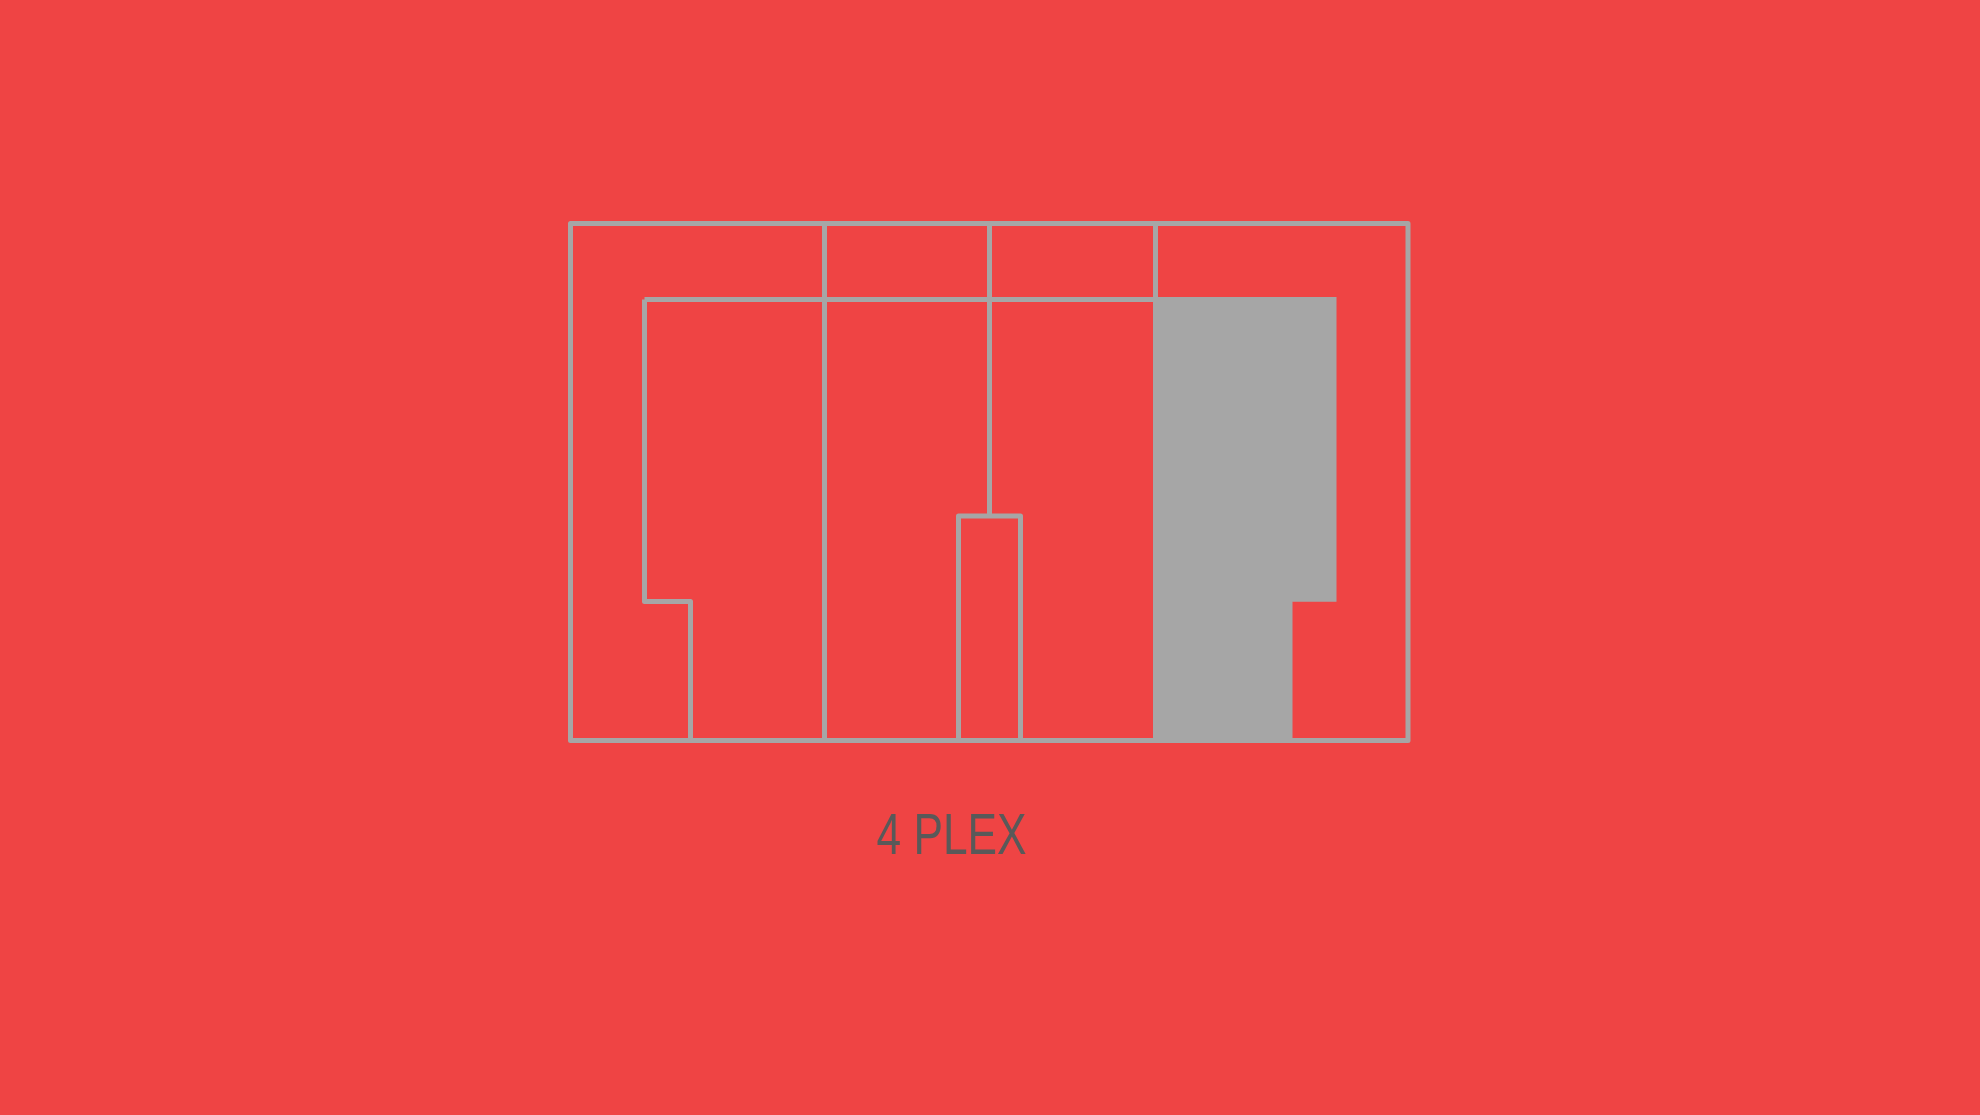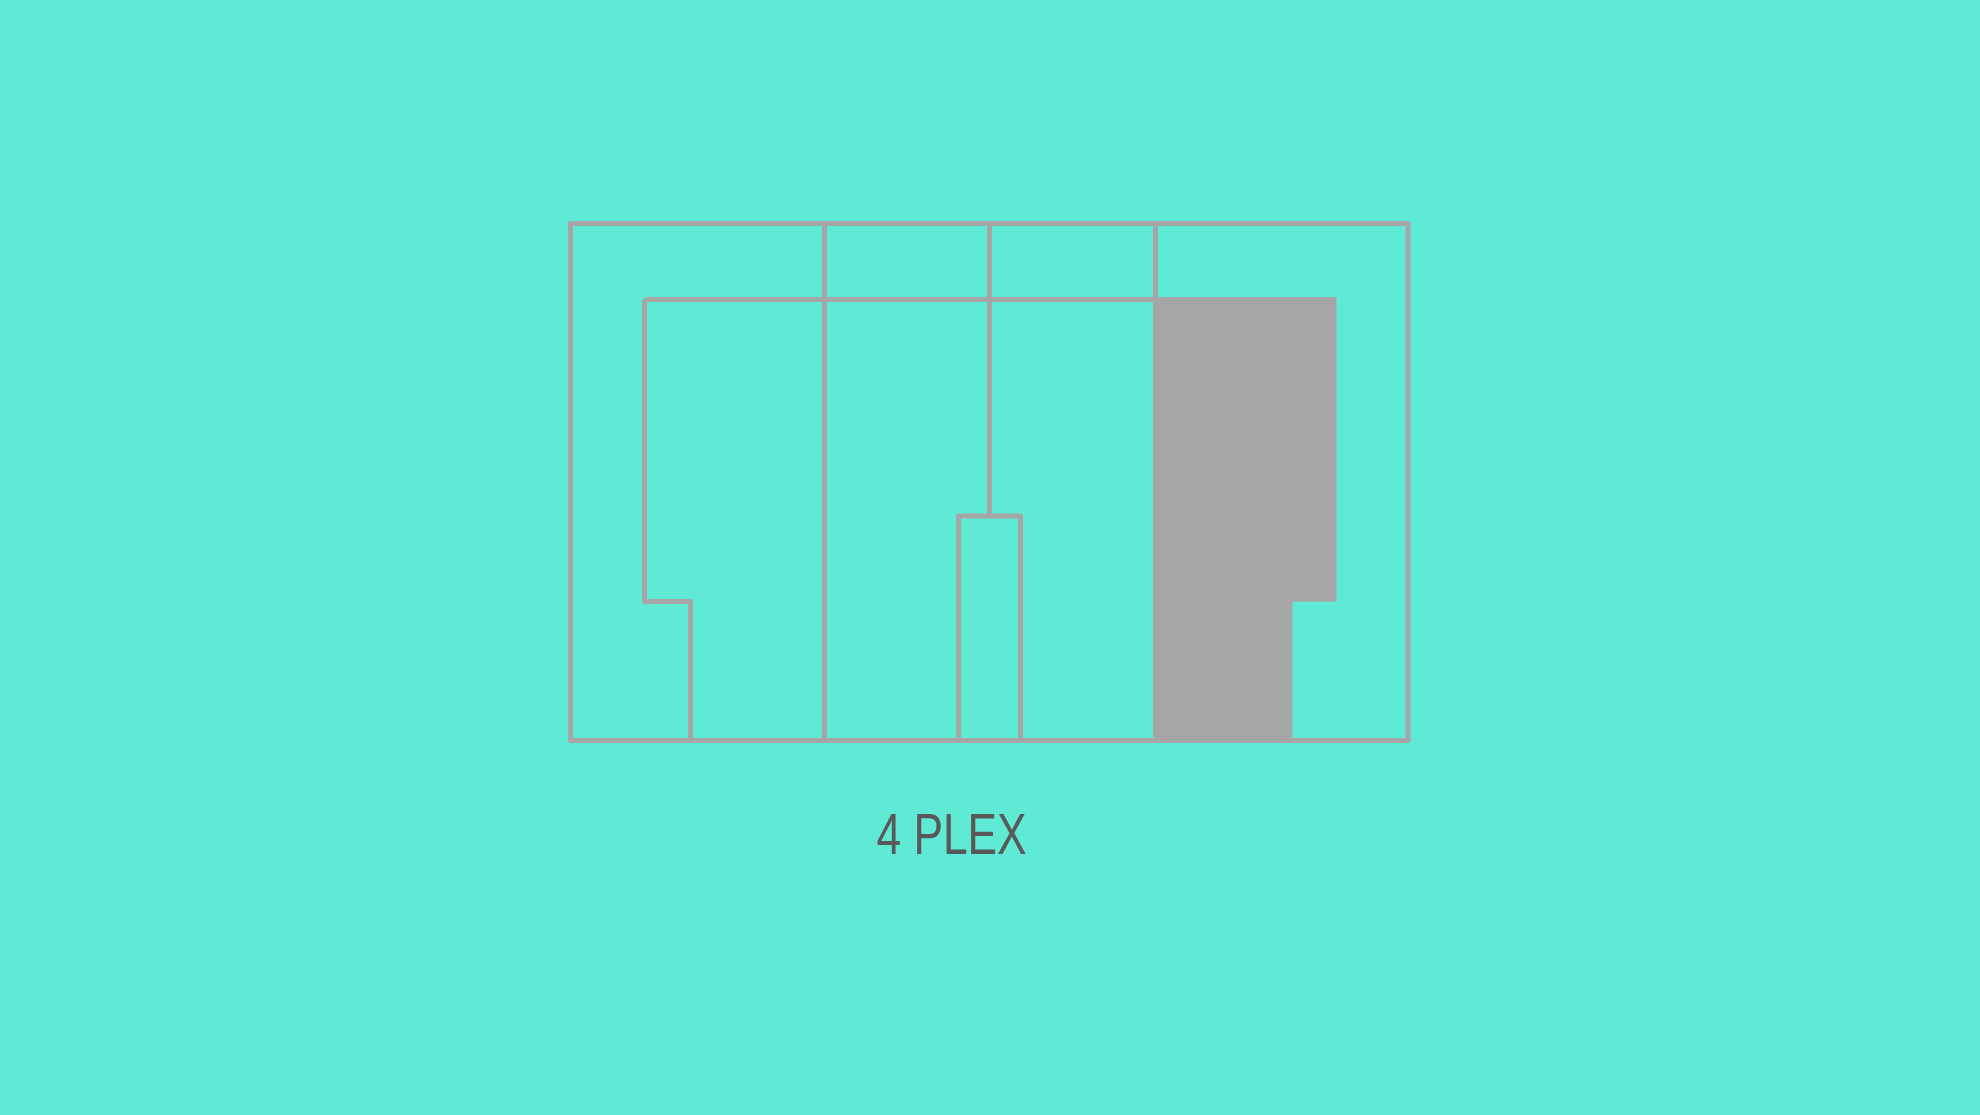--- a/index.html
+++ b/index.html
@@ -1,16 +1,16 @@
 <!DOCTYPE html>
 <html><head>
 <meta charset="utf-8">
 <style>
   html,body{margin:0;padding:0;background:#ffffff;}
-  .page{position:relative;width:1980px;height:1115px;background:#5eead4;overflow:hidden;
+  .page{position:relative;width:1980px;height:1115px;background:#ef4444;overflow:hidden;
         font-family:"Liberation Sans", sans-serif;}
 </style>
 </head>
 <body>
 <div class="page">
 <svg width="1980" height="1115" viewBox="0 0 1980 1115" xmlns="http://www.w3.org/2000/svg">
 
   <g>
     <path d="M 1153,297 L 1336.5,297 L 1336.5,601.8 L 1292.5,601.8 L 1292.5,743 L 1153,743 Z" fill="#a6a6a6" stroke="none"></path>
   </g>

